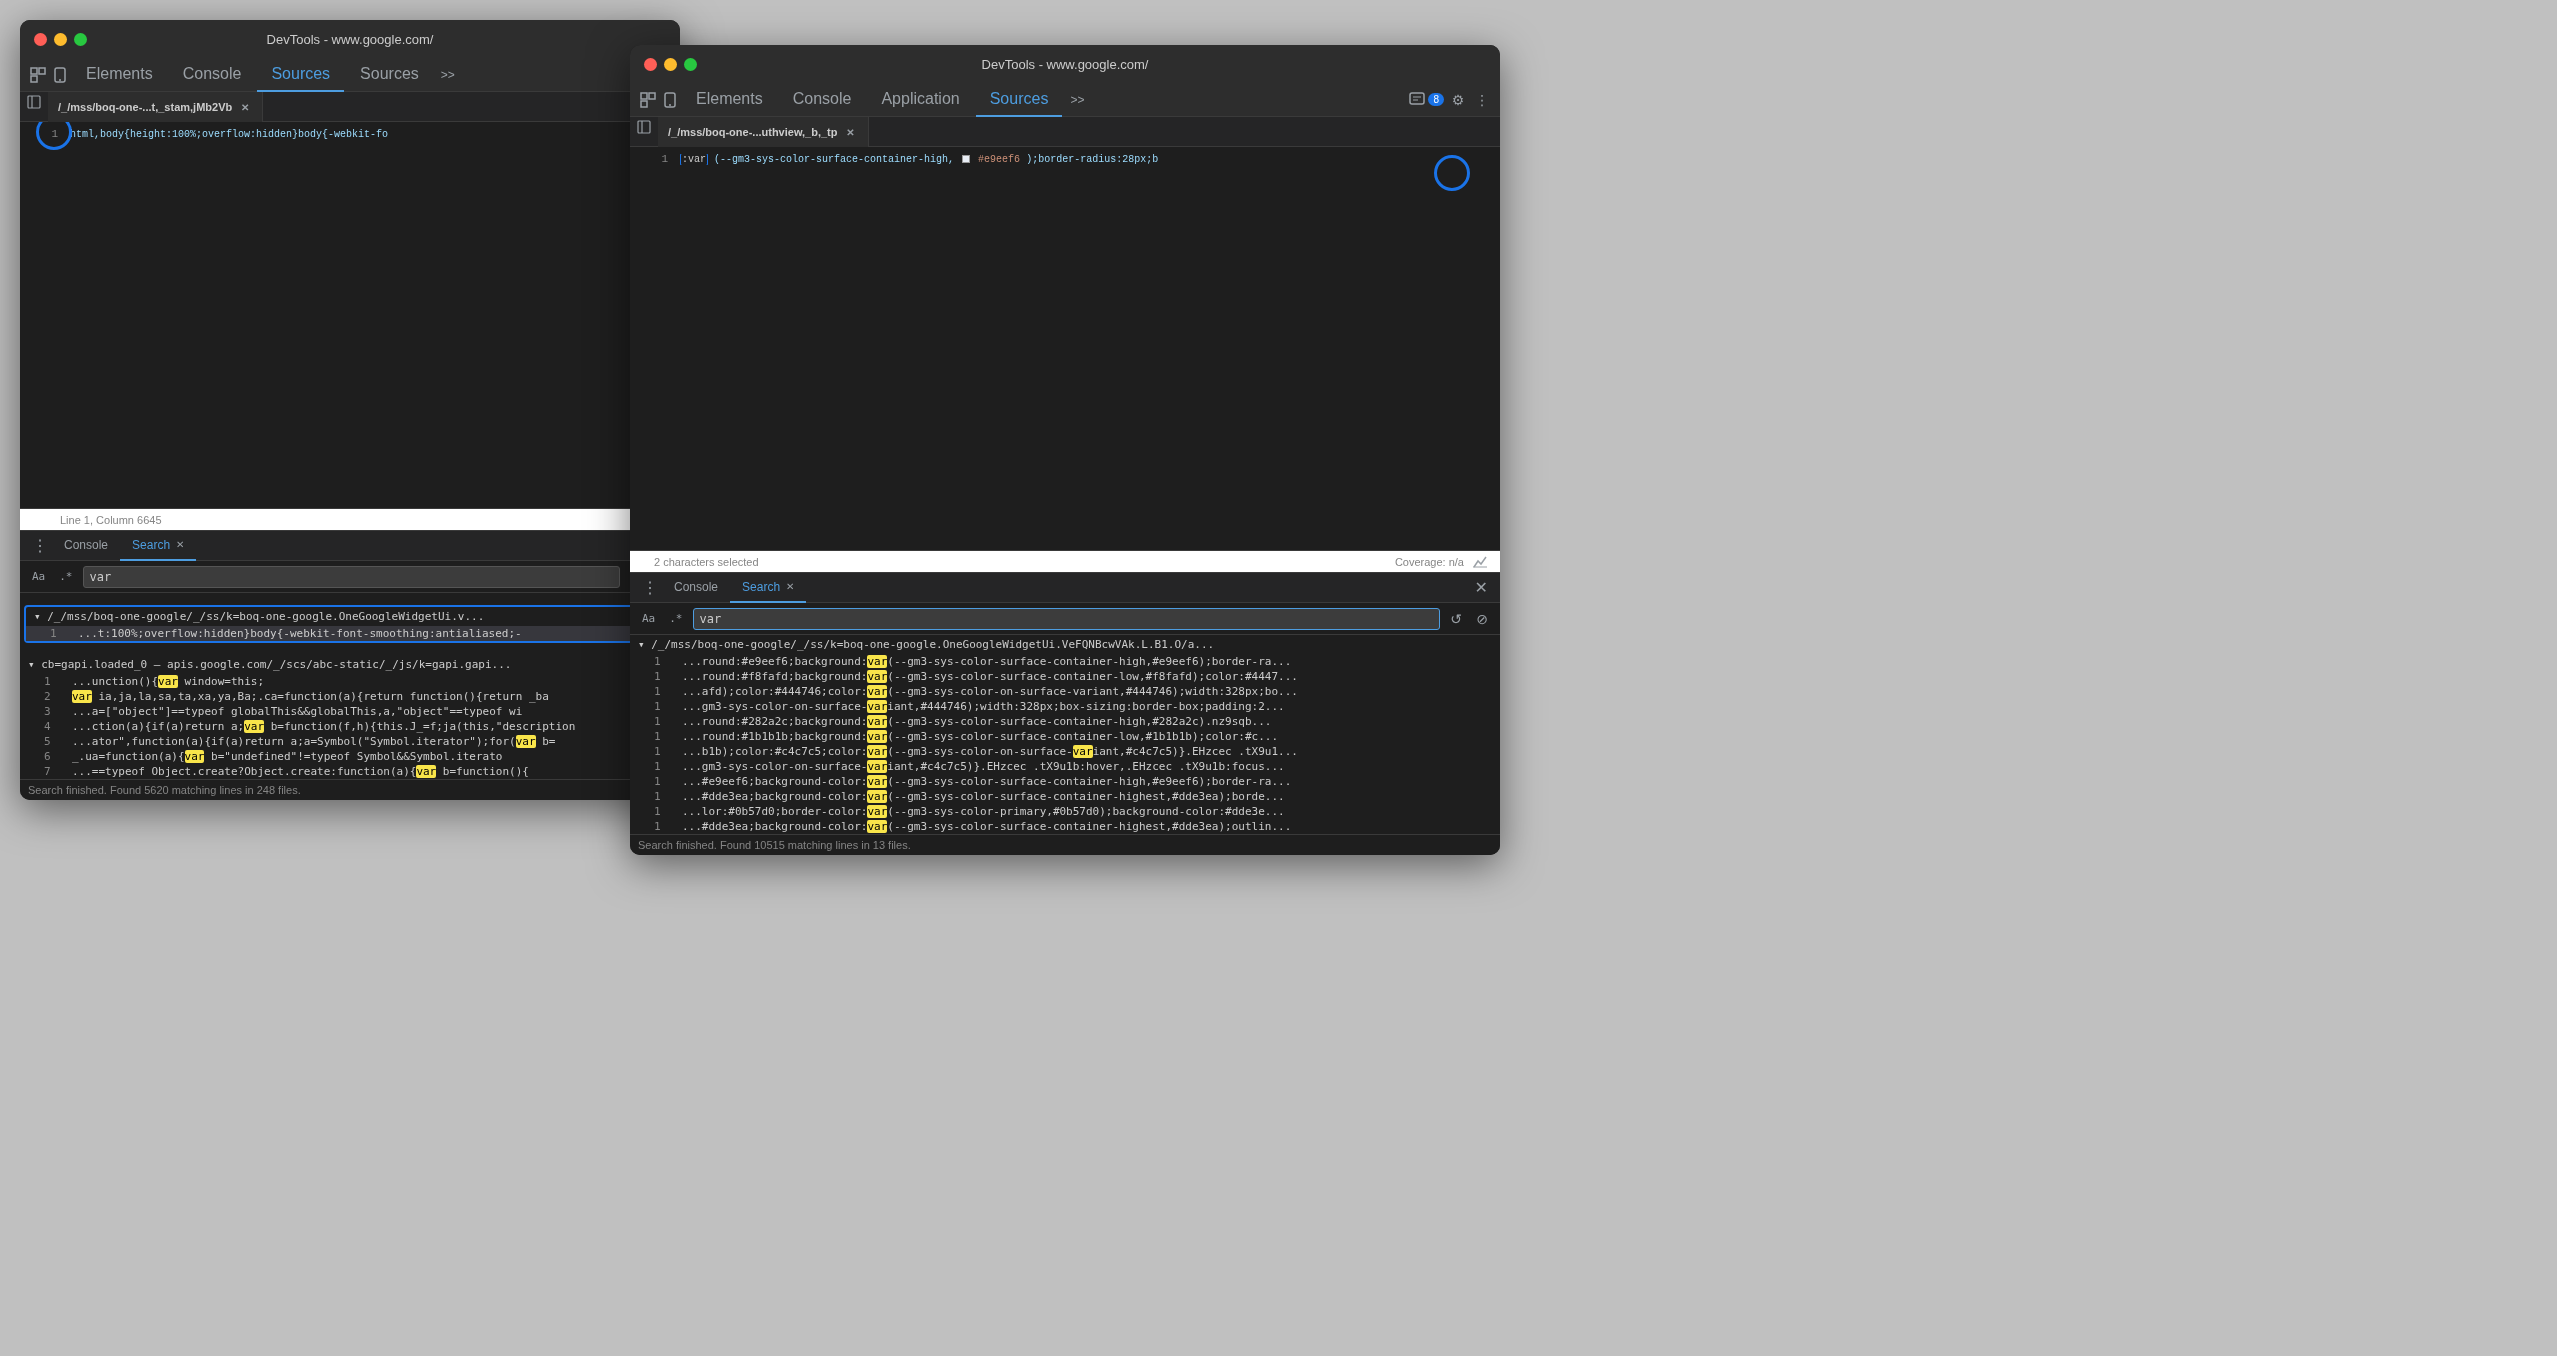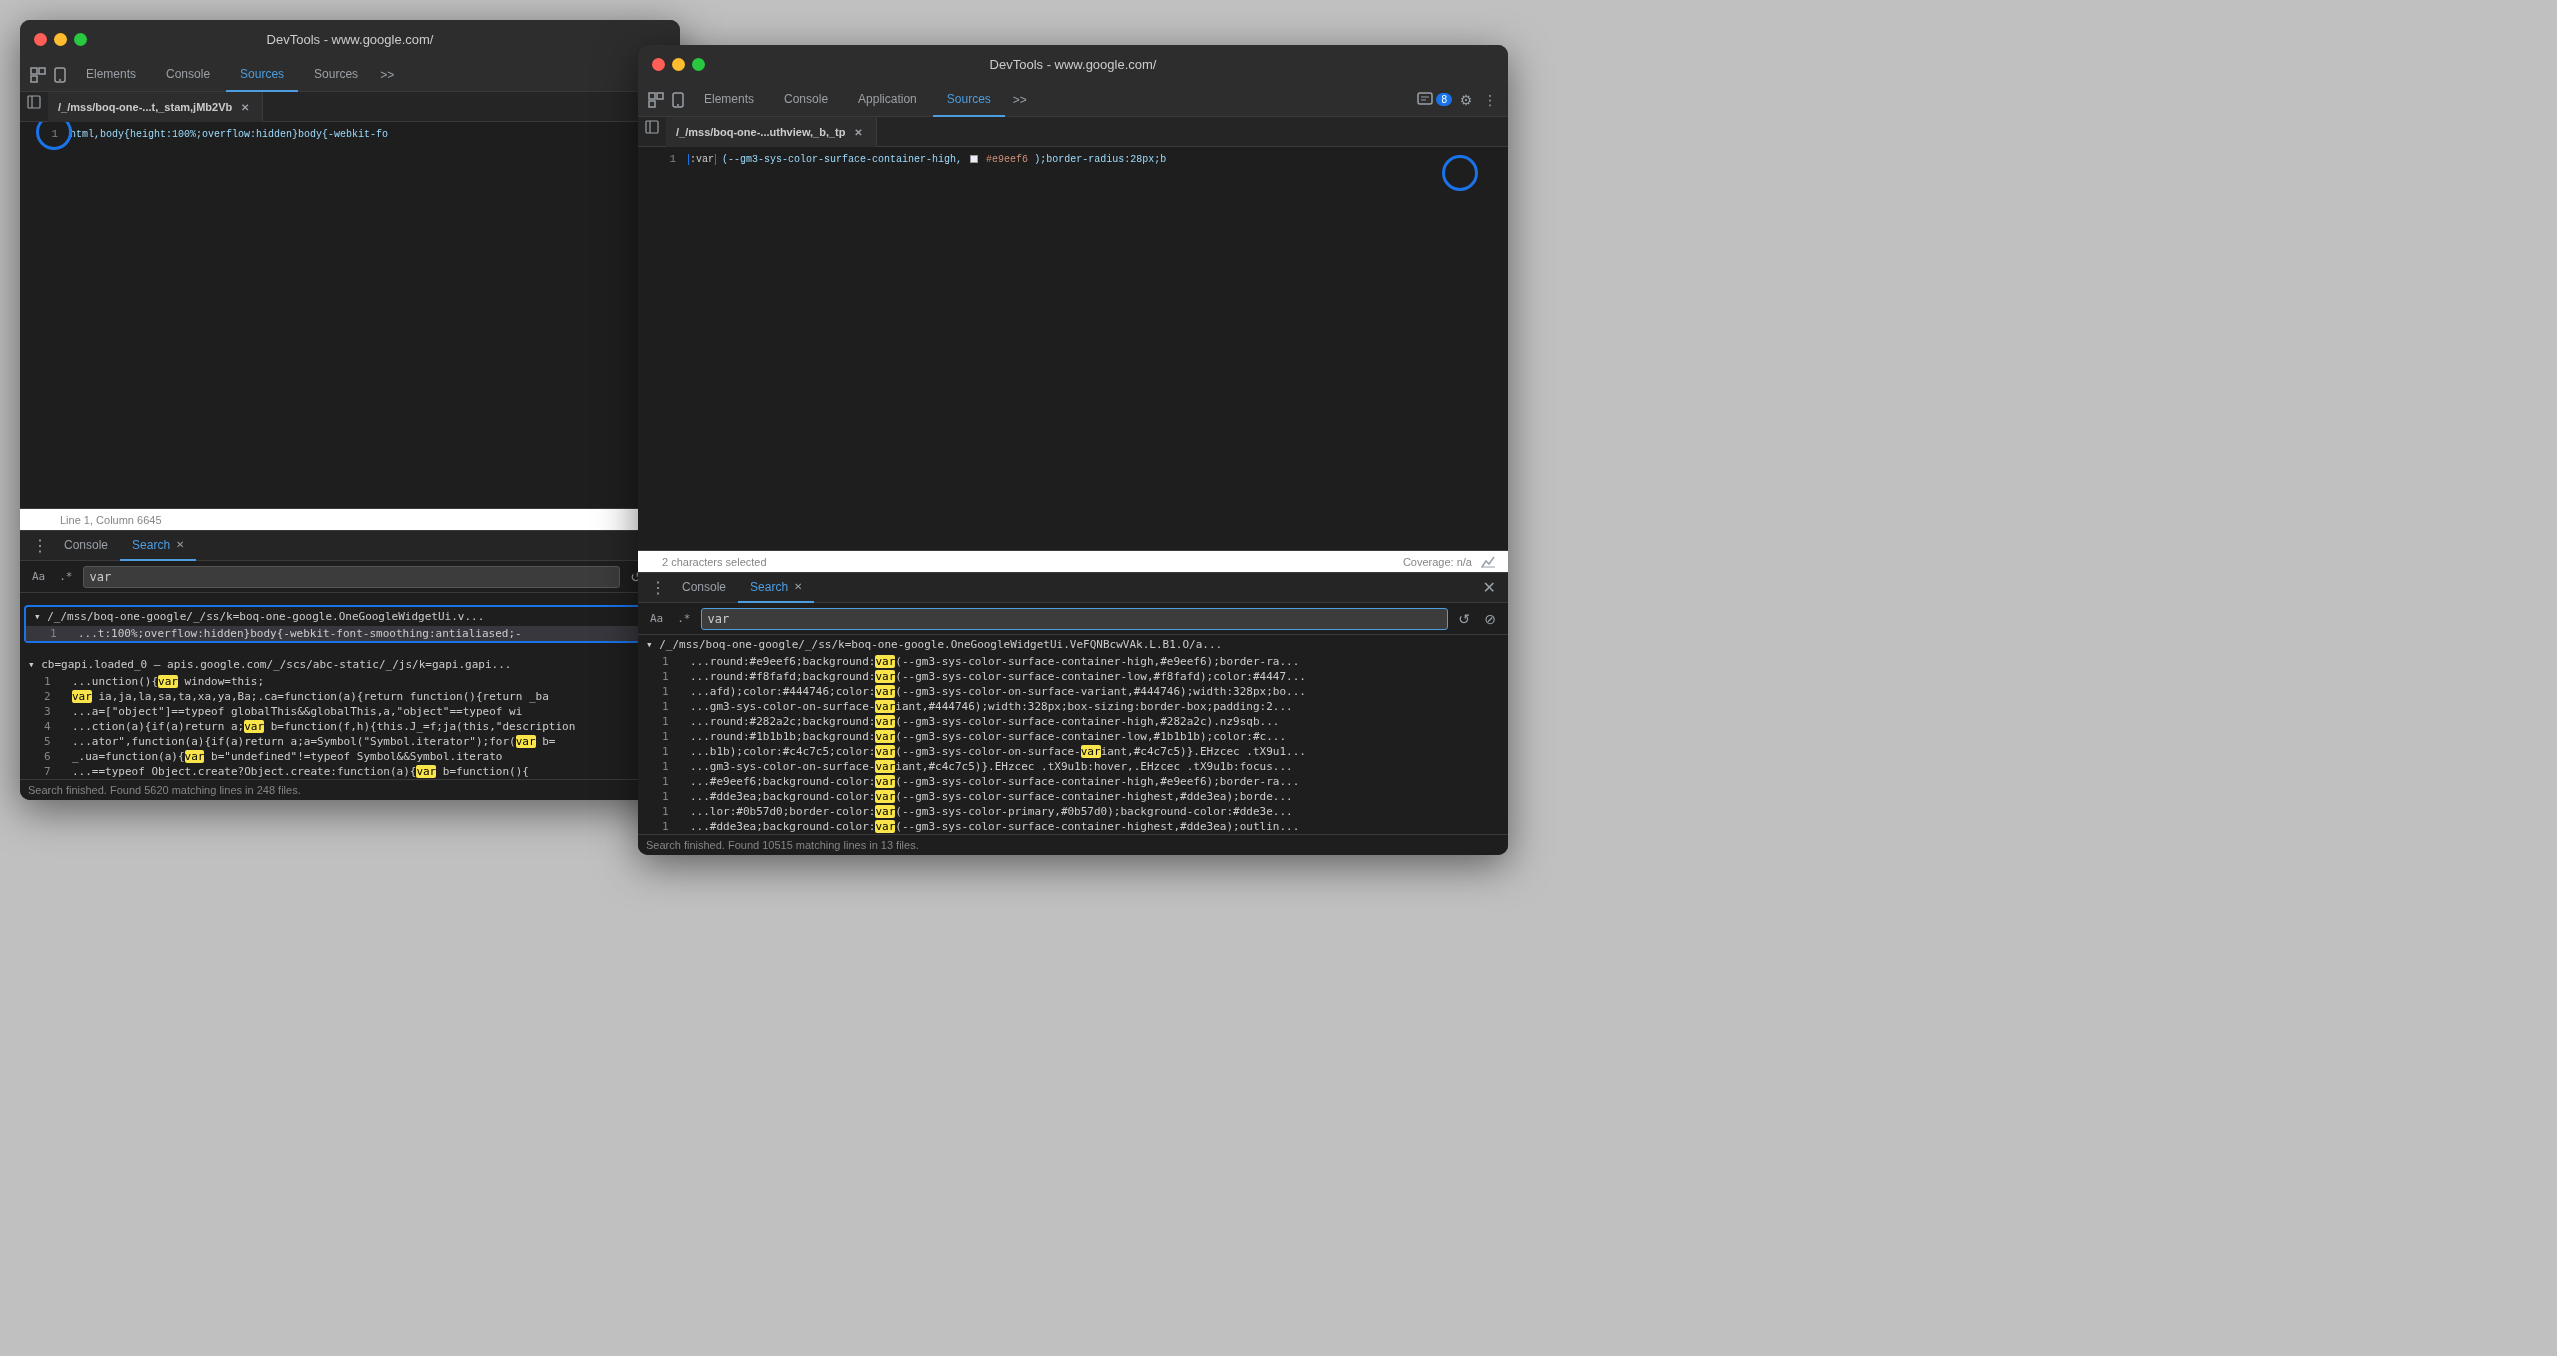--- a/index.html
+++ b/index.html
@@ -75,21 +75,21 @@
       cursor: pointer;
       border-radius: 3px;
     }
 
     .tab {
       padding: 0 14px;
       height: 34px;
       display: flex;
       align-items: center;
       color: #9aa0a6;
-      font-size: 12px;
+      font-size: 16px;
       cursor: pointer;
       border-bottom: 2px solid transparent;
       white-space: nowrap;
     }
     .tab.active {
       color: #4d9de0;
       border-bottom: 2px solid #4d9de0;
     }
 
     .file-tab-bar {
@@ -297,21 +297,21 @@
     .search-status {
       padding: 4px 8px;
       color: #858585;
       font-size: 11px;
       border-top: 1px solid #3a3a3a;
     }
 
     
     .windows-container {
       display: flex;
-      gap: 8px;
+      gap: 0;
       position: relative;
     }
 
     .window-left {
       width: 660px;
       height: 780px;
       z-index: 1;
       position: relative;
     }
 

